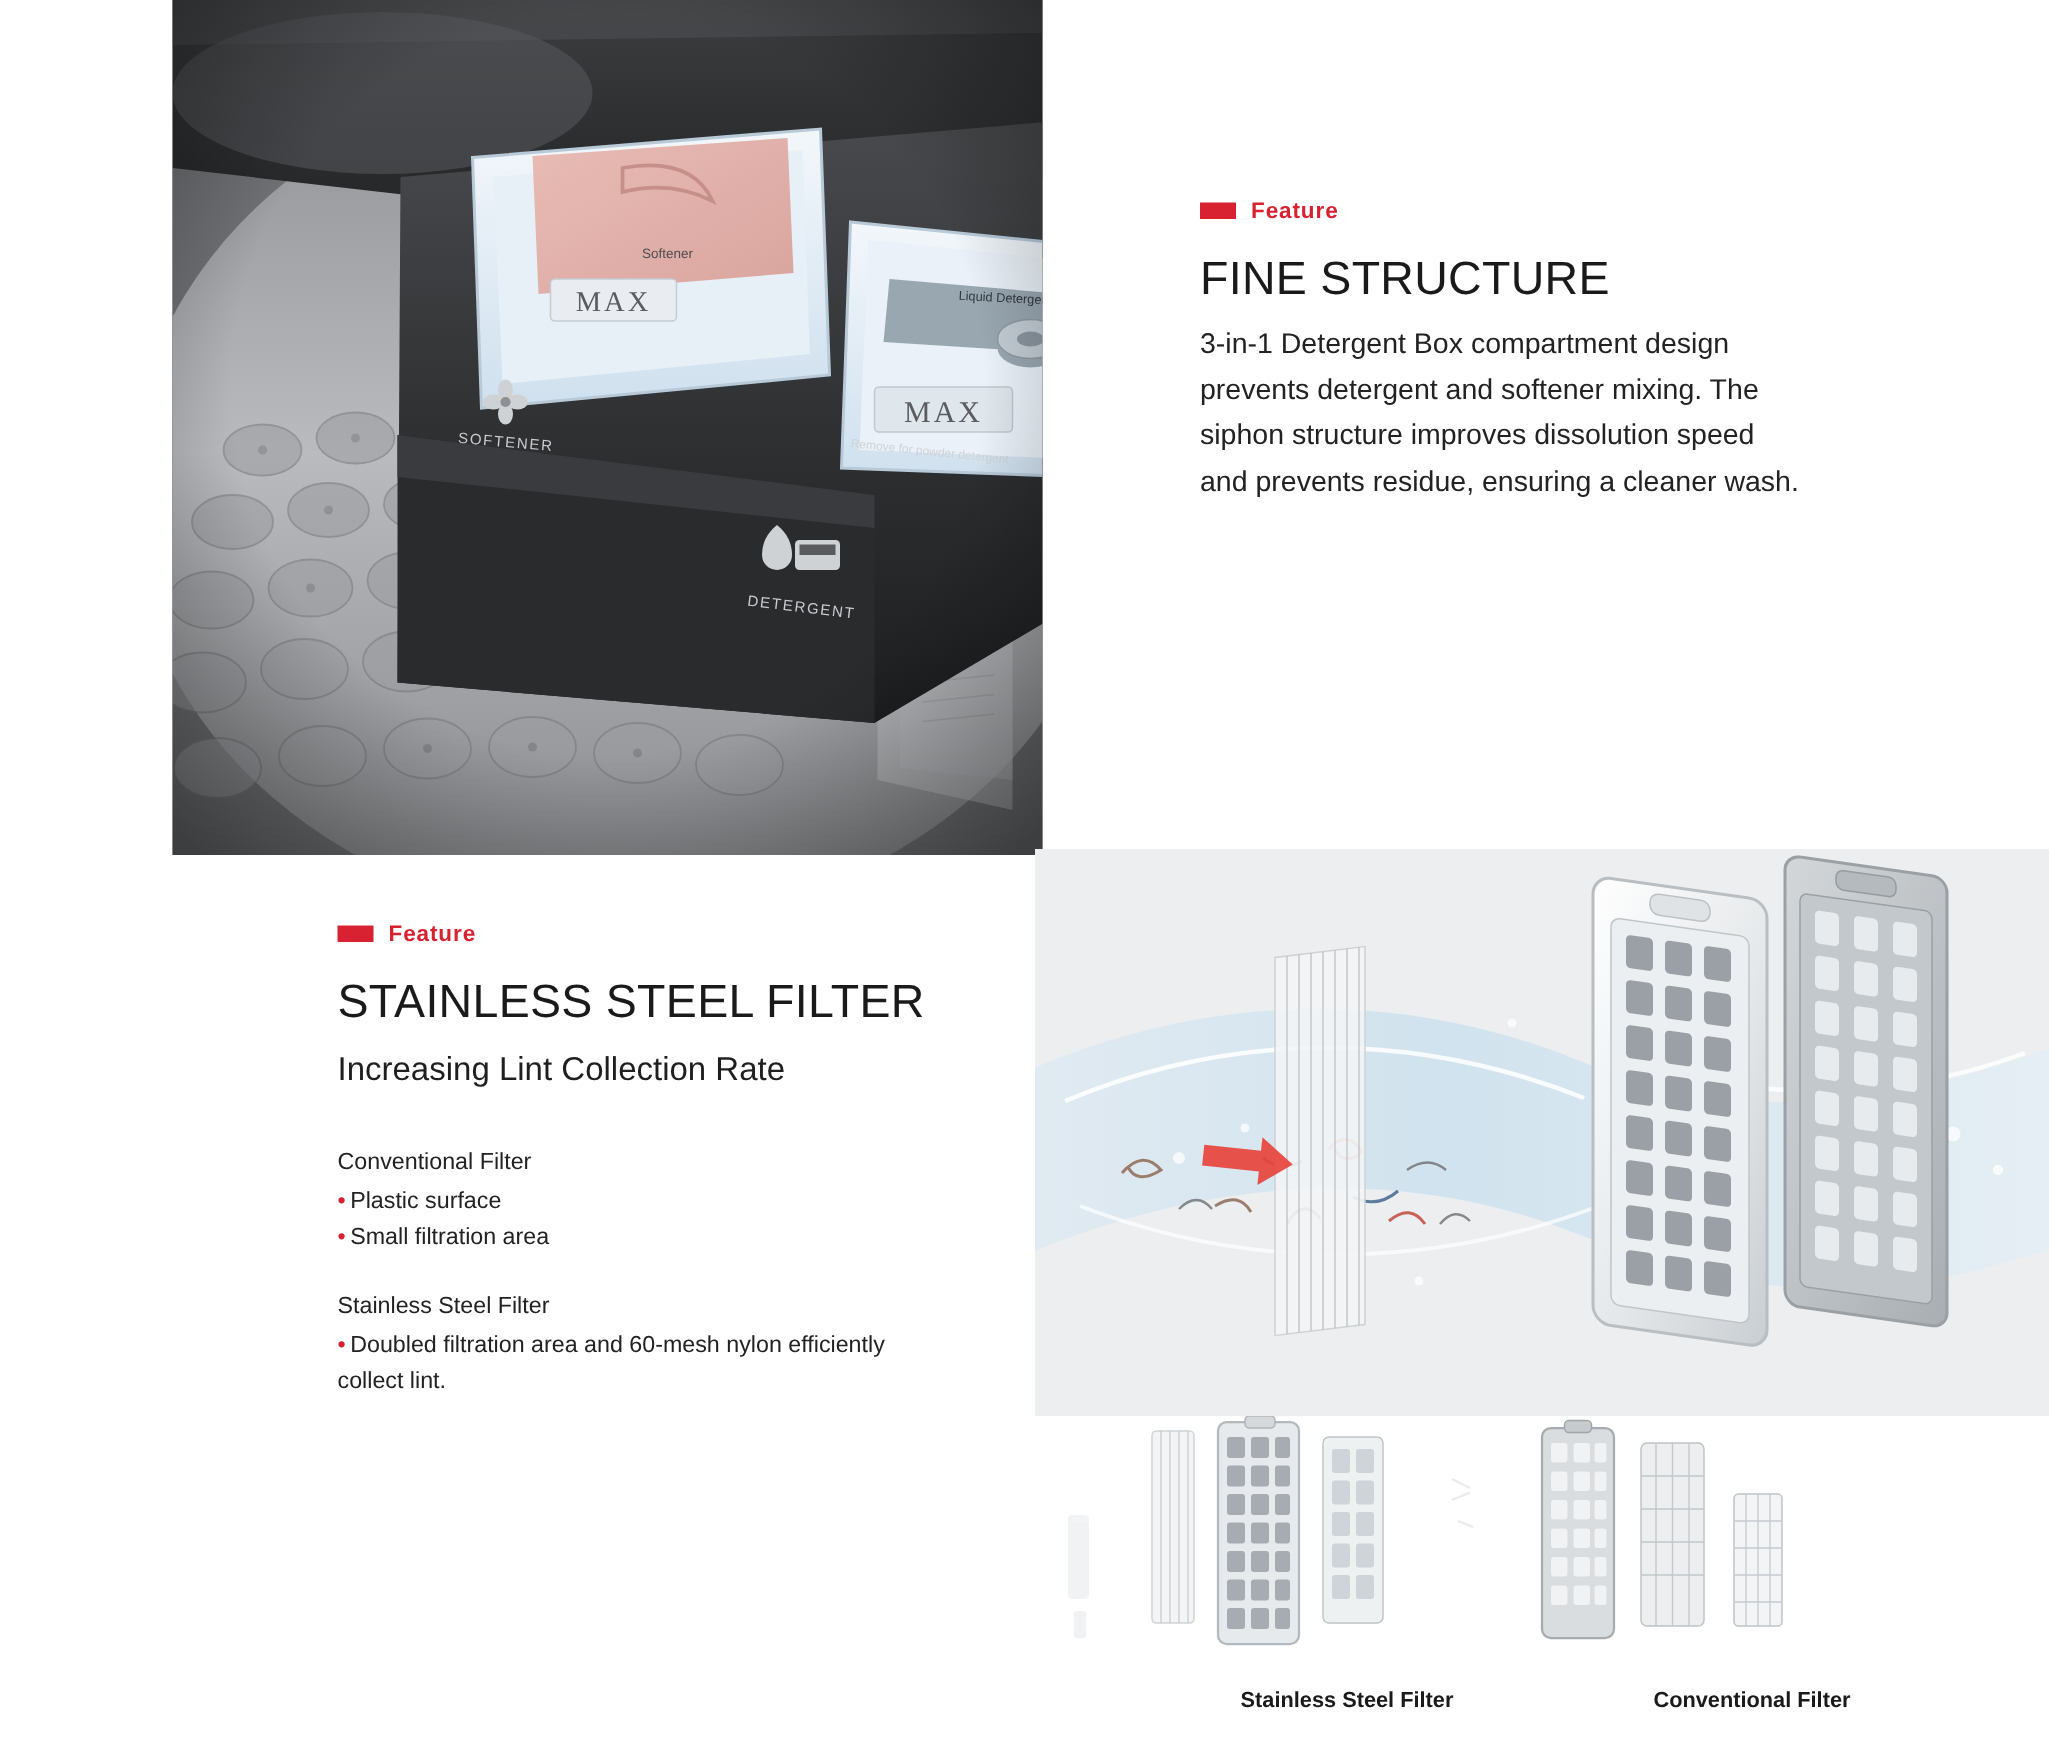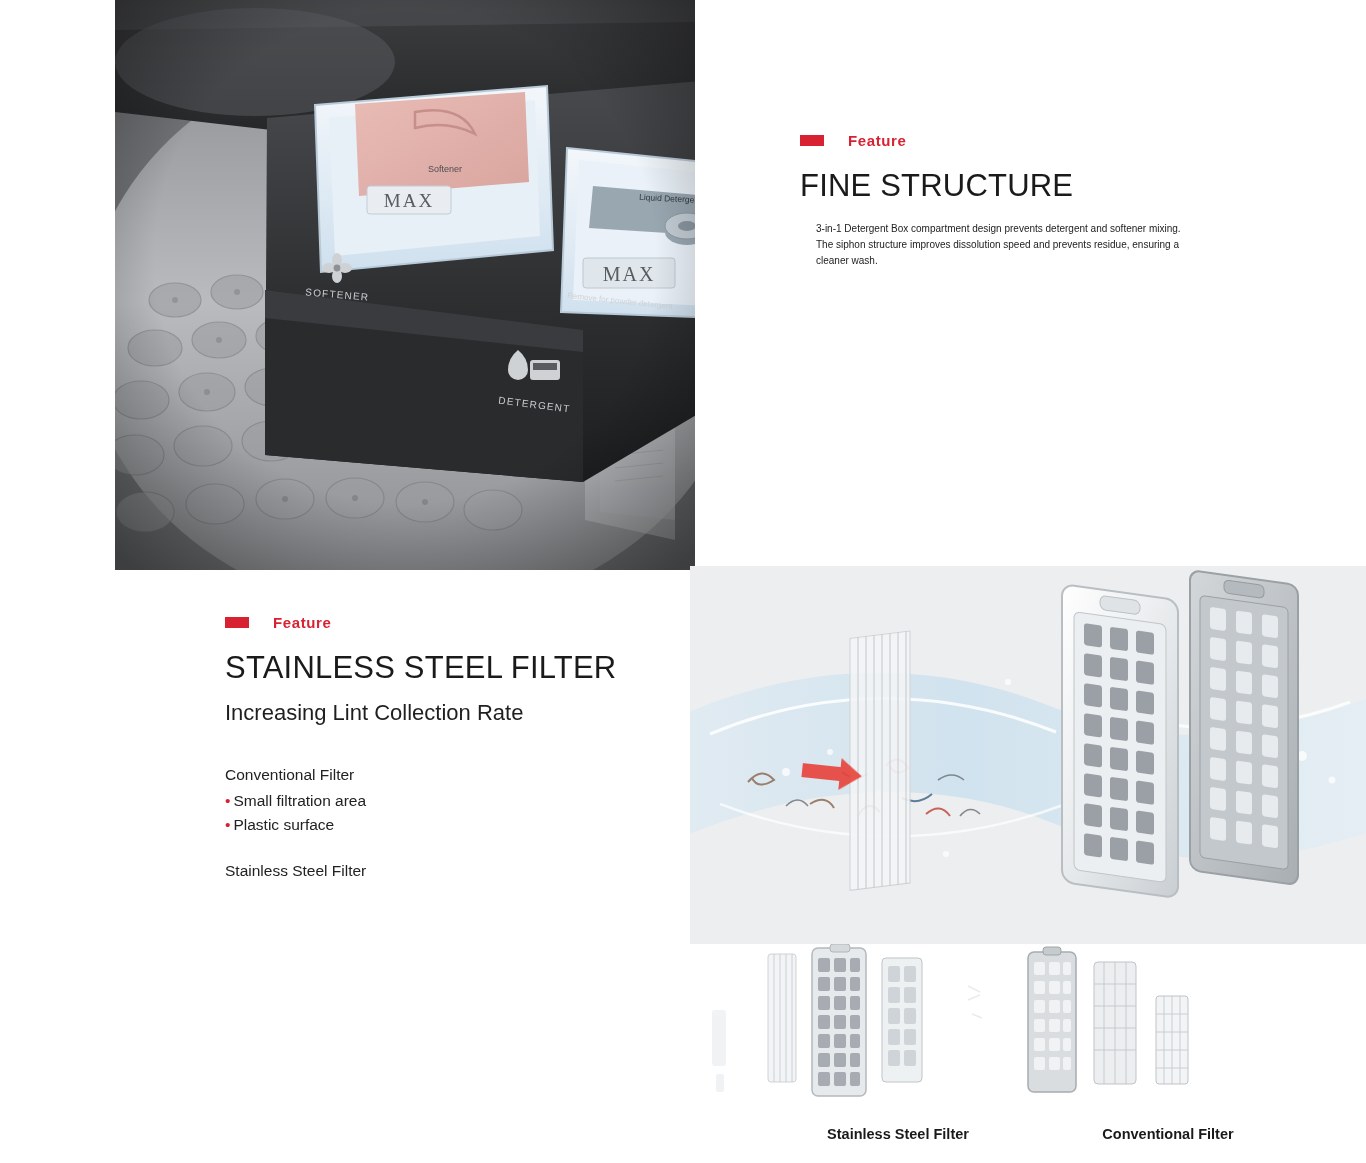--- a/index.html
+++ b/index.html
@@ -28,21 +28,21 @@
   .section-bottom {
     position: absolute;
     left: 0; top: 566px;
     width: 1366px; height: 597px;
   }
 
   
   .feature-tag {
     display: flex;
     align-items: center;
-    gap: 24px;
+    gap: 10px;
     margin-bottom: 18px;
   }
   .feature-tag .bar {
     width: 24px; height: 11px;
     background: #d82232;
     display: block;
   }
   .feature-tag .label {
     color: #d82232;
     font-size: 15px;
@@ -60,24 +60,24 @@
     color: #1a1a1a;
   }
   .subhead {
     font-size: 22px;
     font-weight: normal;
     line-height: 1.3;
     margin: 0;
     color: #1f1f1f;
   }
   .body-copy {
-    font-size: 10px;
+    font-size: 19px;
     line-height: 1.62;
     color: #222;
-    margin: 16px;
+    margin: 0;
   }
 
   
   .top-image {
     position: absolute;
     left: 115px; top: 0;
     width: 580px; height: 570px;
     overflow: hidden;
     background: #2a2a2c;
   }
@@ -322,26 +322,27 @@
     <div class="bottom-text">
       <div class="feature-tag">
         <span class="bar"></span>
         <span class="label">Feature</span>
       </div>
       <h2 class="headline">STAINLESS STEEL FILTER</h2>
       <h3 class="subhead">Increasing Lint Collection Rate</h3>
 
       <div class="list-group">
         <p class="list-title">Conventional Filter</p>
+        <p class="bullet-line"><span class="dot">•</span><span>Plastic surface</span></p>
         <p class="bullet-line"><span class="dot">•</span><span>Small filtration area</span></p>
-        <p class="bullet-line"><span class="dot">•</span><span>Plastic surface</span></p>
       </div>
 
       <div class="list-group">
         <p class="list-title">Stainless Steel Filter</p>
+        <p class="bullet-line"><span class="dot">•</span><span>Doubled filtration area and 60-mesh nylon efficiently collect lint.</span></p>
       </div>
     </div>
 
     <div class="bottom-image">
 
       <div class="hero-photo">
         <svg width="676" height="378" viewBox="0 0 676 378">
           <defs>
             <linearGradient id="waterG" x1="0" y1="0" x2="1" y2="0">
               <stop offset="0%" stop-color="#dfeaf2" stop-opacity="0.85"></stop>

